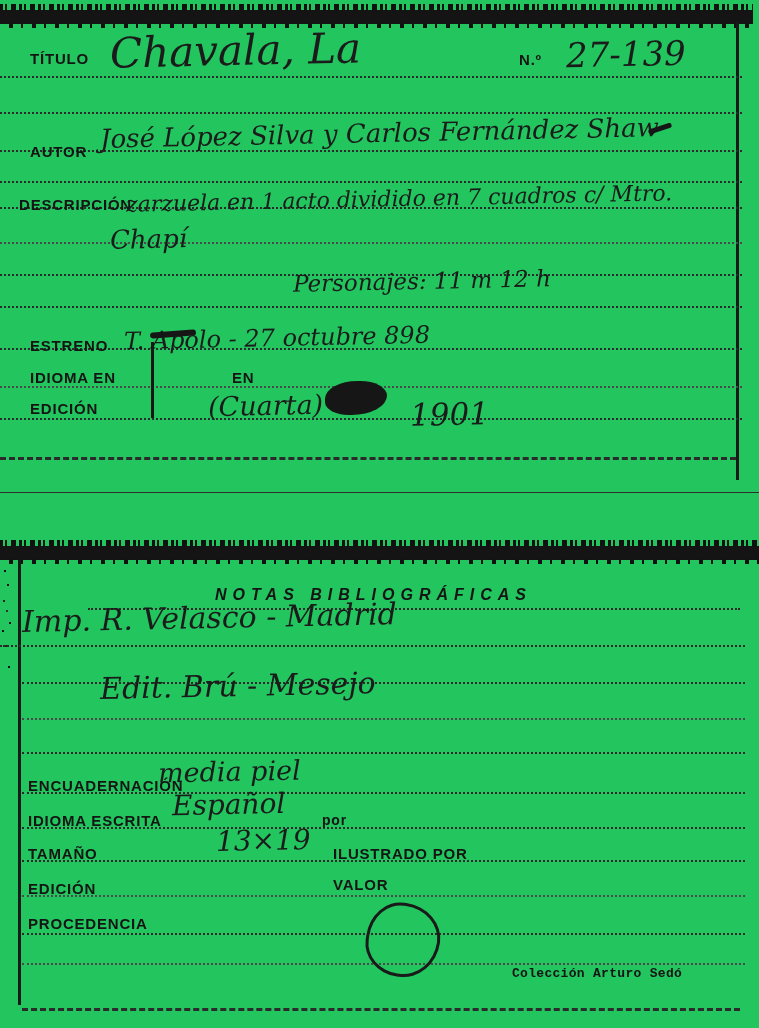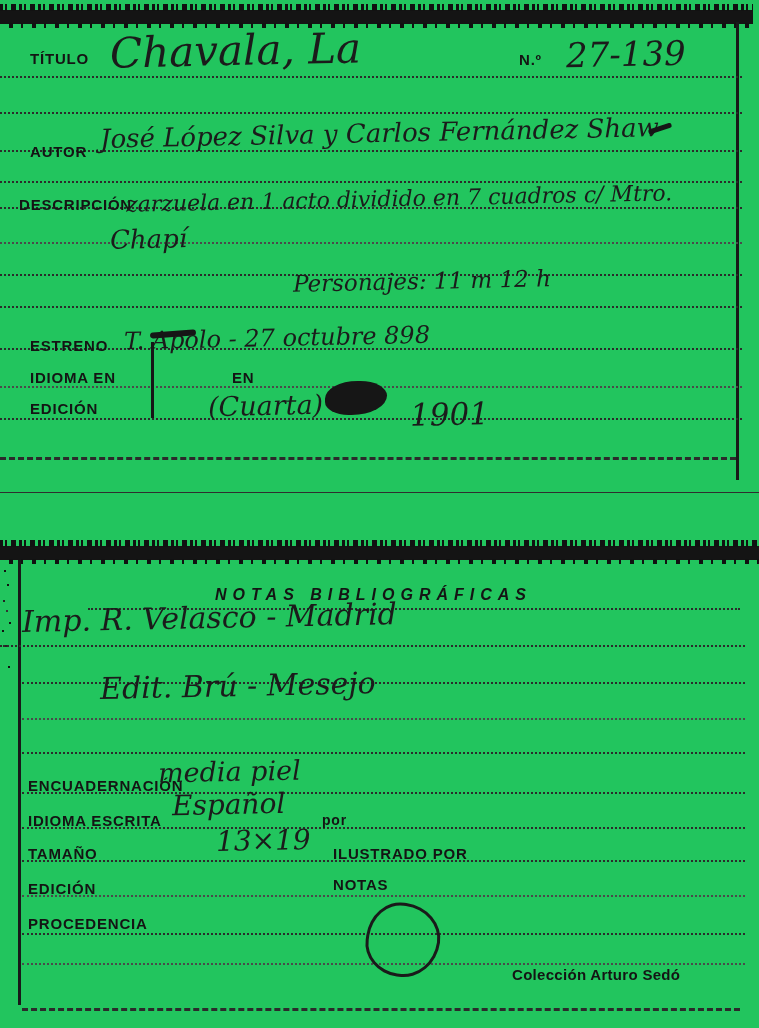--- a/index.html
+++ b/index.html
@@ -23,22 +23,22 @@
      background:repeating-linear-gradient(90deg,#111 0 3px,transparent 3px 5px,
        #111 5px 7px,transparent 7px 11px,#111 11px 16px,transparent 16px 19px);}
   .band::after{content:"";position:absolute;left:0;right:0;bottom:-4px;height:5px;
      background:repeating-linear-gradient(90deg,transparent 0 9px,#111 9px 13px,
        transparent 13px 21px,#111 21px 23px);}
   .vline{position:absolute;background:#191919;}
   .ink{position:absolute;background:#161616;}
   .stamp-circle{position:absolute;border:3px solid #1a1a1a;
      border-radius:46% 54% 50% 50%/52% 48% 55% 45%;transform:rotate(8deg);
      background:transparent;}
-  .credit{position:absolute;font-family:Liberation Sans, sans-serif;font-weight:700;
-     font-size:15px;color:#141414;letter-spacing:.3px;white-space:nowrap;}
+  .credit{position:absolute;font-family:Liberation Mono, monospace;font-weight:700;
+     font-size:13px;color:#141414;letter-spacing:.3px;white-space:nowrap;}
   .header{position:absolute;font-family:"Liberation Sans",sans-serif;font-weight:700;
      font-size:16px;letter-spacing:6px;color:#141414;white-space:nowrap;}
   .specks{position:absolute;width:2px;height:2px;background:#111;
      box-shadow:3px 14px 0 #111,-1px 30px 0 #222,5px 52px 0 #111,1px 75px 0 #222,
        4px 96px 0 #111,-2px 60px 0 #111,2px 40px 0 #333;}
 </style>
 </head>
 <body>
 
 <div class="page">
@@ -104,21 +104,21 @@
     <div class="rule lite" style="left:22px;top:963px;width:723px;"></div>
     <div class="rule dash" style="left:22px;top:1008px;width:718px;"></div>
 
     <div class="header" style="left:215px;top:586px;font-style:italic;">NOTAS BIBLIOGRÁFICAS</div>
     <div class="lbl" style="left:28px;top:777px;">ENCUADERNACIÓN</div>
     <div class="lbl" style="left:28px;top:812px;">IDIOMA ESCRITA</div>
     <div class="lbl small" style="left:322px;top:812px;">por</div>
     <div class="lbl" style="left:28px;top:845px;">TAMAÑO</div>
     <div class="lbl" style="left:333px;top:845px;">ILUSTRADO POR</div>
     <div class="lbl" style="left:28px;top:880px;">EDICIÓN</div>
-    <div class="lbl" style="left:333px;top:876px;">NOTAS</div>
+    <div class="lbl" style="left:333px;top:876px;">VALOR</div>
     <div class="lbl" style="left:28px;top:915px;">PROCEDENCIA</div>
 
     <div class="hw" style="left:22px;top:600px;font-size:30px;">Imp. R. Velasco - Madrid</div>
     <div class="hw" style="left:100px;top:668px;font-size:30px;">Edit. Brú - Mesejo</div>
     <div class="hw" style="left:158px;top:756px;font-size:27px;">media piel</div>
     <div class="hw" style="left:172px;top:788px;font-size:28px;">Español</div>
     <div class="hw" style="left:216px;top:824px;font-size:28px;">13×19</div>
 
     <div class="stamp-circle" style="left:366px;top:903px;width:68px;height:68px;"></div>
 

